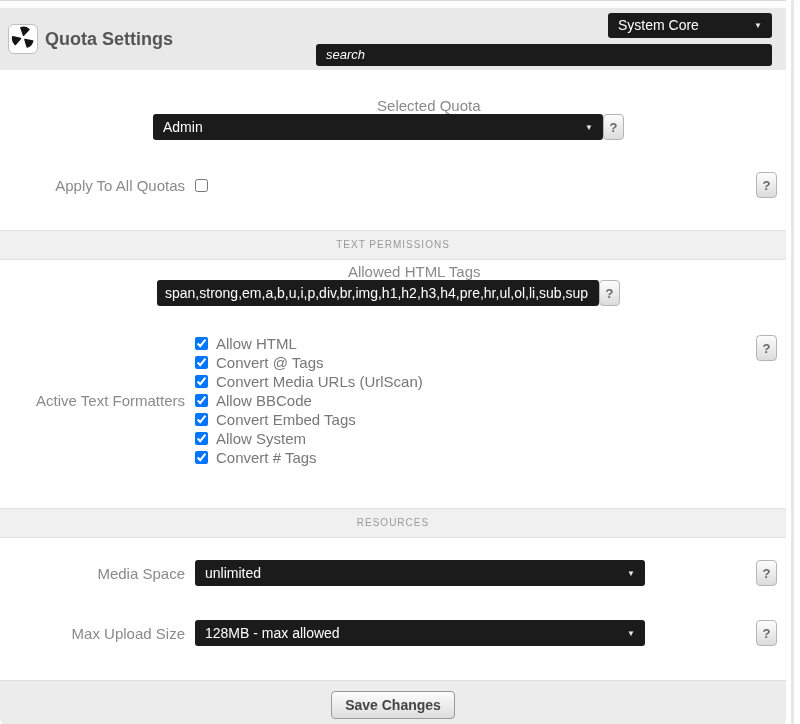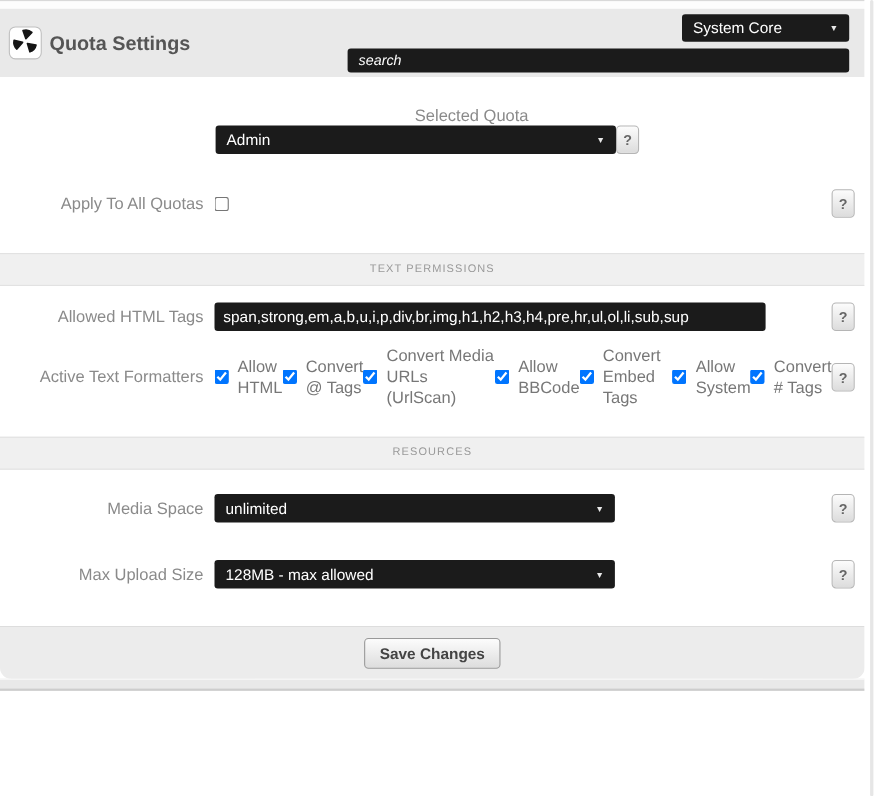--- a/index.html
+++ b/index.html
@@ -45,40 +45,40 @@
   .header-right {
     display: flex; flex-direction: column; align-items: flex-end; gap: 6px;
   }
   .dark-select {
     background: #1b1b1b; color: #ffffff;
     border: none; border-radius: 3px;
     height: 26px; display: flex; align-items: center; justify-content: space-between;
     padding: 0 10px; font-size: 14px; cursor: pointer;
   }
   .dark-select .arrow { font-size: 8px; color: #e8e8e8; margin-left: 8px; }
-  .module-select { width: 152px; height: 25px; }
+  .module-select { width: 164px; height: 25px; }
   .search-input {
     width: 456px; height: 22px;
     background: #1b1b1b; color: #ffffff;
     border: none; border-radius: 3px;
     padding: 0 10px; font-size: 13px; font-style: italic;
   }
   .search-input::placeholder { color: #ffffff; font-style: italic; opacity: 1; }
 
   
   .form-row { display: flex; align-items: center; }
   .row-label {
     width: 195px; padding-right: 10px;
     text-align: right; color: #8a8a8a; font-size: 15px;
     flex: 0 0 auto;
   }
   .row-control { flex: 1 1 auto; display: flex; align-items: center; }
-  .field-select { width: 364px; height: 26px; font-size: 14px; }
+  .field-select { width: 450px; height: 26px; font-size: 14px; }
   .text-field {
-    width: 501px; height: 26px;
+    width: 442px; height: 26px;
     background: #1b1b1b; color: #ffffff;
     border: none; border-radius: 3px;
     padding: 0 8px; font-size: 14px;
   }
   .help-btn {
     flex: 0 0 auto;
     width: 21px; height: 26px; margin-right: 9px; margin-left: auto;
     background: linear-gradient(#fcfcfc, #dcdcdc);
     border: 1px solid #b5b5b5; border-radius: 4px;
     color: #666666; font-size: 13px; font-weight: bold;
@@ -88,32 +88,32 @@
 
   .section-bar {
     height: 30px; line-height: 28px;
     background: #f0f0f0;
     border-top: 1px solid #e2e2e2; border-bottom: 1px solid #e2e2e2;
     text-align: center;
     font-size: 10px; color: #999999; letter-spacing: 1px;
   }
 
   
-  .cb-list { display: flex; flex-direction: row; }
+  .cb-list { display: flex; flex-direction: column; }
   .cb-row {
     display: flex; align-items: center;
     height: 19px; line-height: 19px;
     color: #777777; font-size: 15px; cursor: pointer;
   }
   .cb-row input { width: 13px; height: 13px; margin-right: 8px; }
 
   
   .mt-27 { margin-top: 27px; flex-direction: column; }
   .mt-32 { margin-top: 32px; }
-  .mt-15 { margin-top: 15px; }
+  .mt-15 { margin-top: 3px; flex-direction: column; }
   .mt-28 { margin-top: 28px; }
   .mt-25 { margin-top: 41px; }
   .mt-22 { margin-top: 22px; }
   .mt-34 { margin-top: 34px; }
 
   .help-top { align-self: flex-start; margin-top: 1px; }
 
   
   .footer-bar {
     margin-top: 34px;

